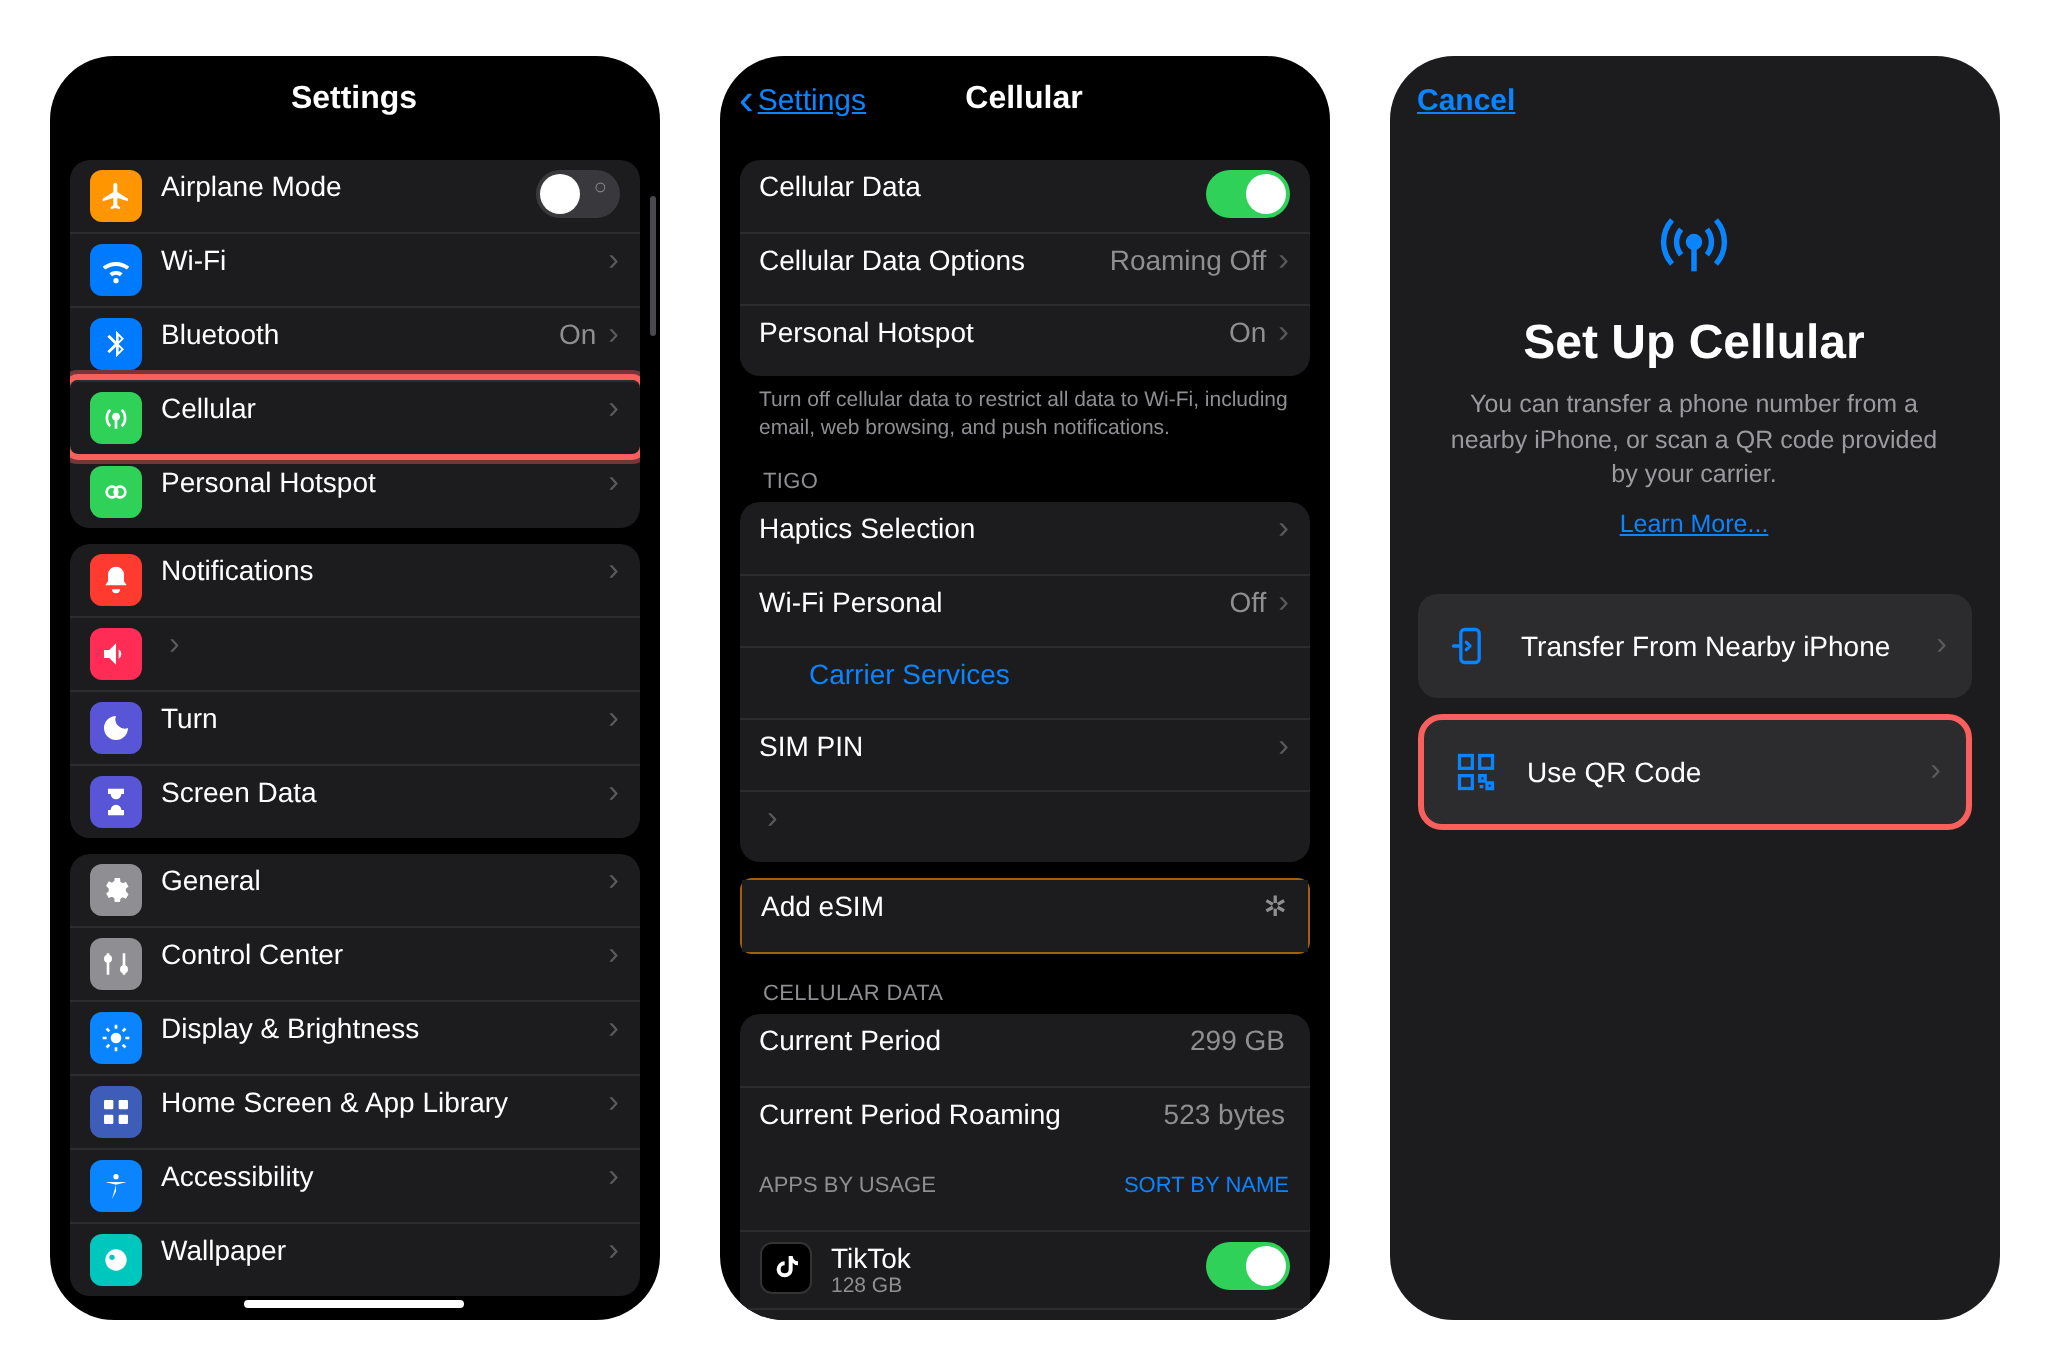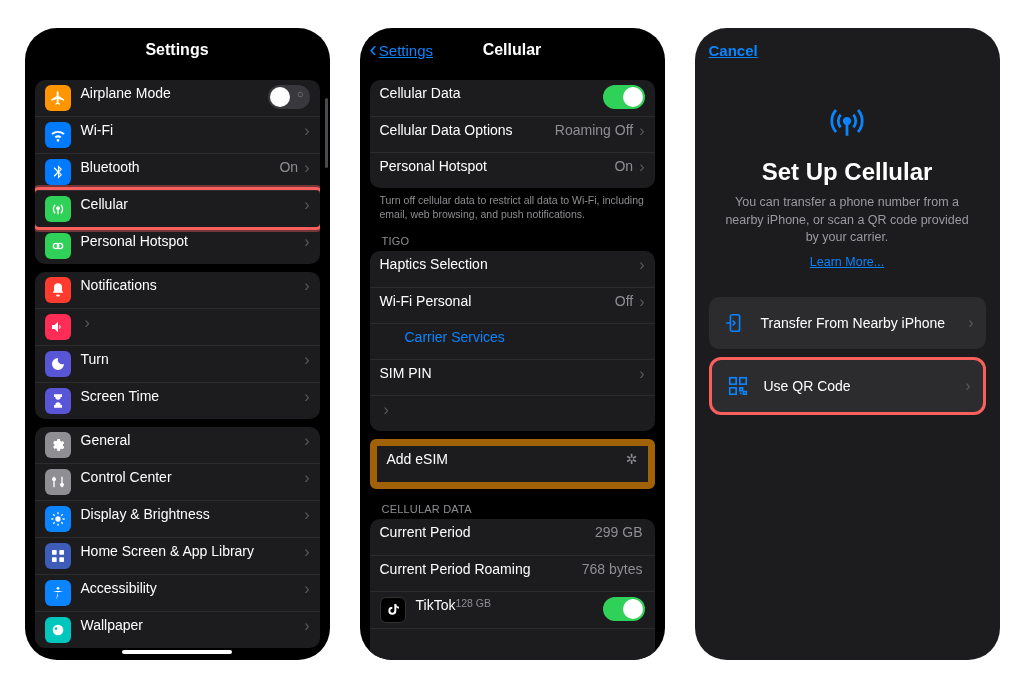--- a/index.html
+++ b/index.html
@@ -91,22 +91,22 @@
     display:flex; align-items:center;
     background:#1c1c1e; border-radius:10px;
     margin: 8px 14px; padding: 12px 12px; font-size:14px;
   }
   .option .oicon { width:28px; height:28px; display:flex; align-items:center; justify-content:center; color:#0a84ff; margin-right:12px; flex-shrink:0;}
   .option .olabel { flex:1; color:#fff; }
   .option .chev-right { color:#5a5a5e; font-size:16px;}
   .carrier-link { color:#0a84ff !important;margin-left:25px; }
   .dim { color:#8e8e93; }
   .sub-label { font-size:10.5px; color:#8e8e93; }
-  .stacked { display:flex; }
-  .hlwrap { border:7px solid #a16207; border-radius:6px; margin: 8px 10px 0 10px;}
+  .stacked { display:flex; flex-direction:column; }
+  .hlwrap { border:1px solid #a16207; border-radius:6px; margin: 8px 10px 0 10px;}
   .hlwrap .row { border-top:none;}
   .hlopt { border:3px solid #f95f5d; border-radius:12px;}
   .spinner { color:#8e8e93; font-size:14px; }
   svg.ico { width: 16px; height:16px; }
   svg.ico-big { width: 44px; height:44px; }
 </style>
 </head>
 <body>
 
 <div class="phone">
@@ -195,21 +195,21 @@
       </div>
       <span class="label">Turn</span>
       <span class="chev-right">›</span>
     </div>
     <div class="row">
       <div class="icon" style="background:#5856d6">
         <svg class="ico" viewBox="0 0 24 24" fill="#fff">
               <path d="M6 2h12v4h-2a4 4 0 0 1-8 0H6zm0 20h12v-4h-2a4 4 0 0 0-8 0H6z"></path>
             </svg>
       </div>
-      <span class="label">Screen Time</span>
+      <span class="label">Screen Data</span>
       <span class="chev-right">›</span>
     </div>
   </div>
 
   <div class="group">
     <div class="row">
       <div class="icon" style="background:#8e8e93">
         <svg class="ico" viewBox="0 0 24 24" fill="#fff">
               <circle cx="12" cy="12" r="3"></circle>
               <path d="M19.4 13a7.5 7.5 0 0 0 0-2l2-1.6-2-3.4-2.4 1a7.5 7.5 0 0 0-1.7-1L15 3h-4l-.3 2.5a7.5 7.5 0 0 0-1.7 1l-2.4-1-2 3.4L6.6 11a7.5 7.5 0 0 0 0 2l-2 1.6 2 3.4 2.4-1a7.5 7.5 0 0 0 1.7 1L11 21h4l.3-2.5a7.5 7.5 0 0 0 1.7-1l2.4 1 2-3.4z"></path>
@@ -337,21 +337,25 @@
   </div>
 
   <div class="group-header">CELLULAR DATA</div>
   <div class="group" style="margin-top:0">
     <div class="row">
       <span class="label">Current Period</span>
       <span class="val">299 GB</span>
     </div>
     <div class="row">
       <span class="label">Current Period Roaming</span>
-      <span class="val">768 bytes</span>
+      <span class="val">523 bytes</span>
+    </div>
+    <div class="row" style="border-top:none;padding-top:8px;">
+      <span class="label" style="font-size:11px;color:#8e8e93">APPS BY USAGE</span>
+      <span style="font-size:11px;color:#0a84ff">SORT BY NAME</span>
     </div>
     <div class="row">
       <div class="icon" style="background:#000;border:1px solid #333">
         <svg class="ico" viewBox="0 0 24 24" fill="#fff">
               <path d="M14 3v10a3 3 0 1 1-3-3V7a6 6 0 1 0 6 6V8a5 5 0 0 0 4 2V7a4 4 0 0 1-4-4z"></path>
             </svg>
       </div>
       <div class="stacked">
         <span class="label">TikTok</span>
         <span class="sub-label">128 GB</span>

